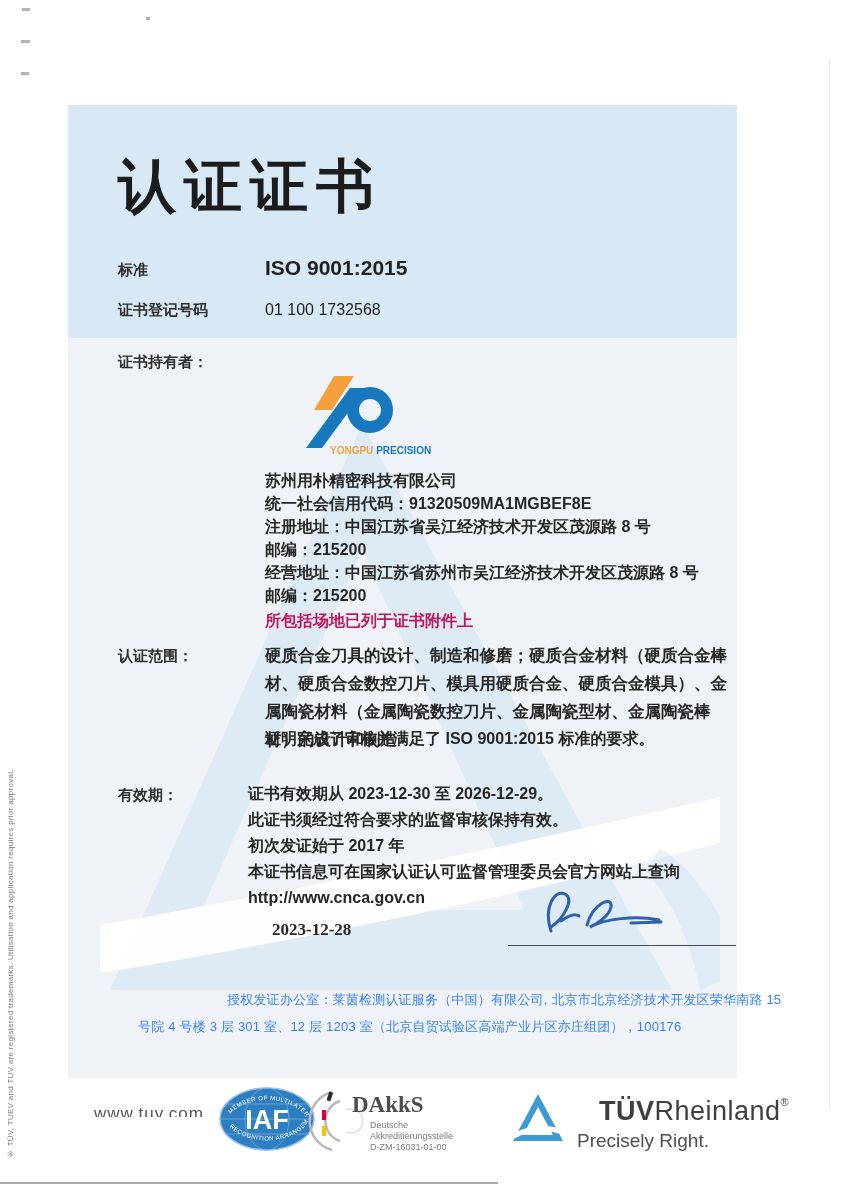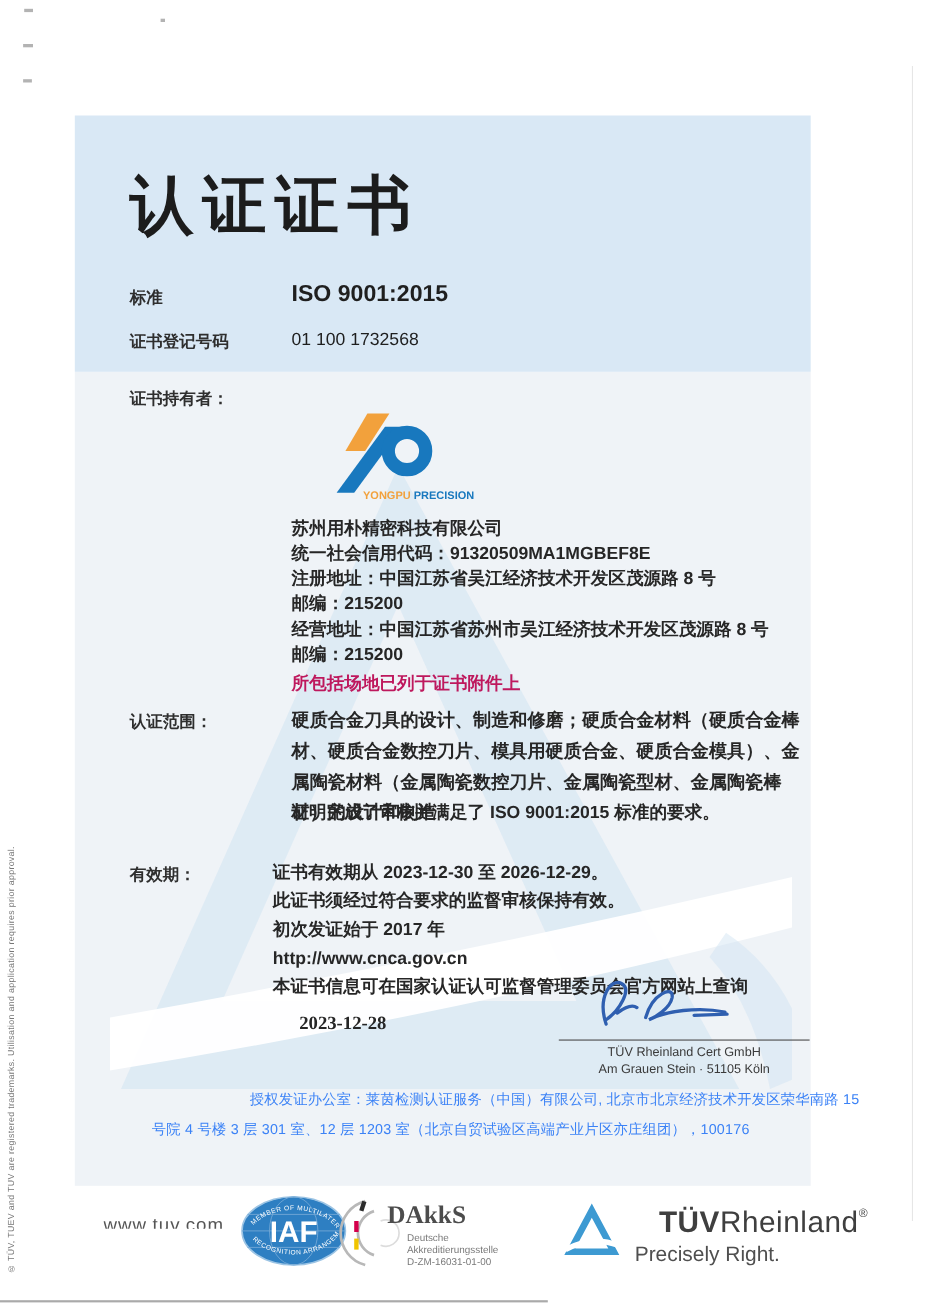--- a/index.html
+++ b/index.html
@@ -87,35 +87,31 @@
   <div class="abs lbl" style="left:118px;top:647px;">认证范围：</div>
   <div class="abs scope" style="left:265px;top:641px;">硬质合金刀具的设计、制造和修磨；硬质合金材料（硬质合金棒材、硬质合金数控刀片、模具用硬质合金、硬质合金模具）、金属陶瓷材料（金属陶瓷数控刀片、金属陶瓷型材、金属陶瓷棒材）的设计和制造</div>
 
   <div class="abs audit" style="left:265px;top:729px;">证明完成了审核并满足了 ISO 9001:2015 标准的要求。</div>
 
   <div class="abs lbl" style="left:118px;top:786px;">有效期：</div>
   <div class="abs validity" style="left:248px;top:781px;">
     <div>证书有效期从 2023-12-30 至 2026-12-29。</div>
     <div>此证书须经过符合要求的监督审核保持有效。</div>
     <div>初次发证始于 2017 年</div>
+    <div>本证书信息可在国家认证认可监督管理委员会官方网站上查询</div>
     <div>http://www.cnca.gov.cn</div>
-    <div>本证书信息可在国家认证认可监督管理委员会官方网站上查询</div>
   </div>
 
   <div class="abs date" style="left:272px;top:920px;">2023-12-28</div>
 
   <svg class="abs" style="left:535px;top:885px;width:140px;height:60px;" viewBox="0 0 140 60">
     <path d="M16 46 C8 22 20 4 30 9 C40 14 28 34 16 42 M26 36 C34 30 40 28 44 31" fill="none" stroke="#2f5fb0" stroke-width="3" stroke-linecap="round"></path>
     <path d="M52 40 C58 18 78 10 76 22 C74 32 60 40 55 42 C70 34 100 30 124 35 M96 38 L126 37" fill="none" stroke="#2f5fb0" stroke-width="3" stroke-linecap="round"></path>
   </svg>
   <div class="abs sigline"></div>
-  <div class="abs certbody">
-    <div>TÜV Rheinland Cert GmbH</div>
-    <div>Am Grauen Stein · 51105 Köln</div>
-  </div>
 
   <div class="abs auth" style="left:227px;top:991px;">授权发证办公室：莱茵检测认证服务（中国）有限公司, 北京市北京经济技术开发区荣华南路 15</div>
   <div class="abs auth" style="left:138px;top:1018px;">号院 4 号楼 3 层 301 室、12 层 1203 室（北京自贸试验区高端产业片区亦庄组团），100176</div>
 
   <div class="abs website">www.tuv.com</div>
 
   <svg class="abs" style="left:217px;top:1086px;width:100px;height:66px;" viewBox="0 0 100 66">
     <defs>
       <path id="iafTop" d="M11 31 A 42 27 0 0 1 89 31"></path>
       <path id="iafBot" d="M9 36 A 44 29 0 0 0 91 36"></path>

